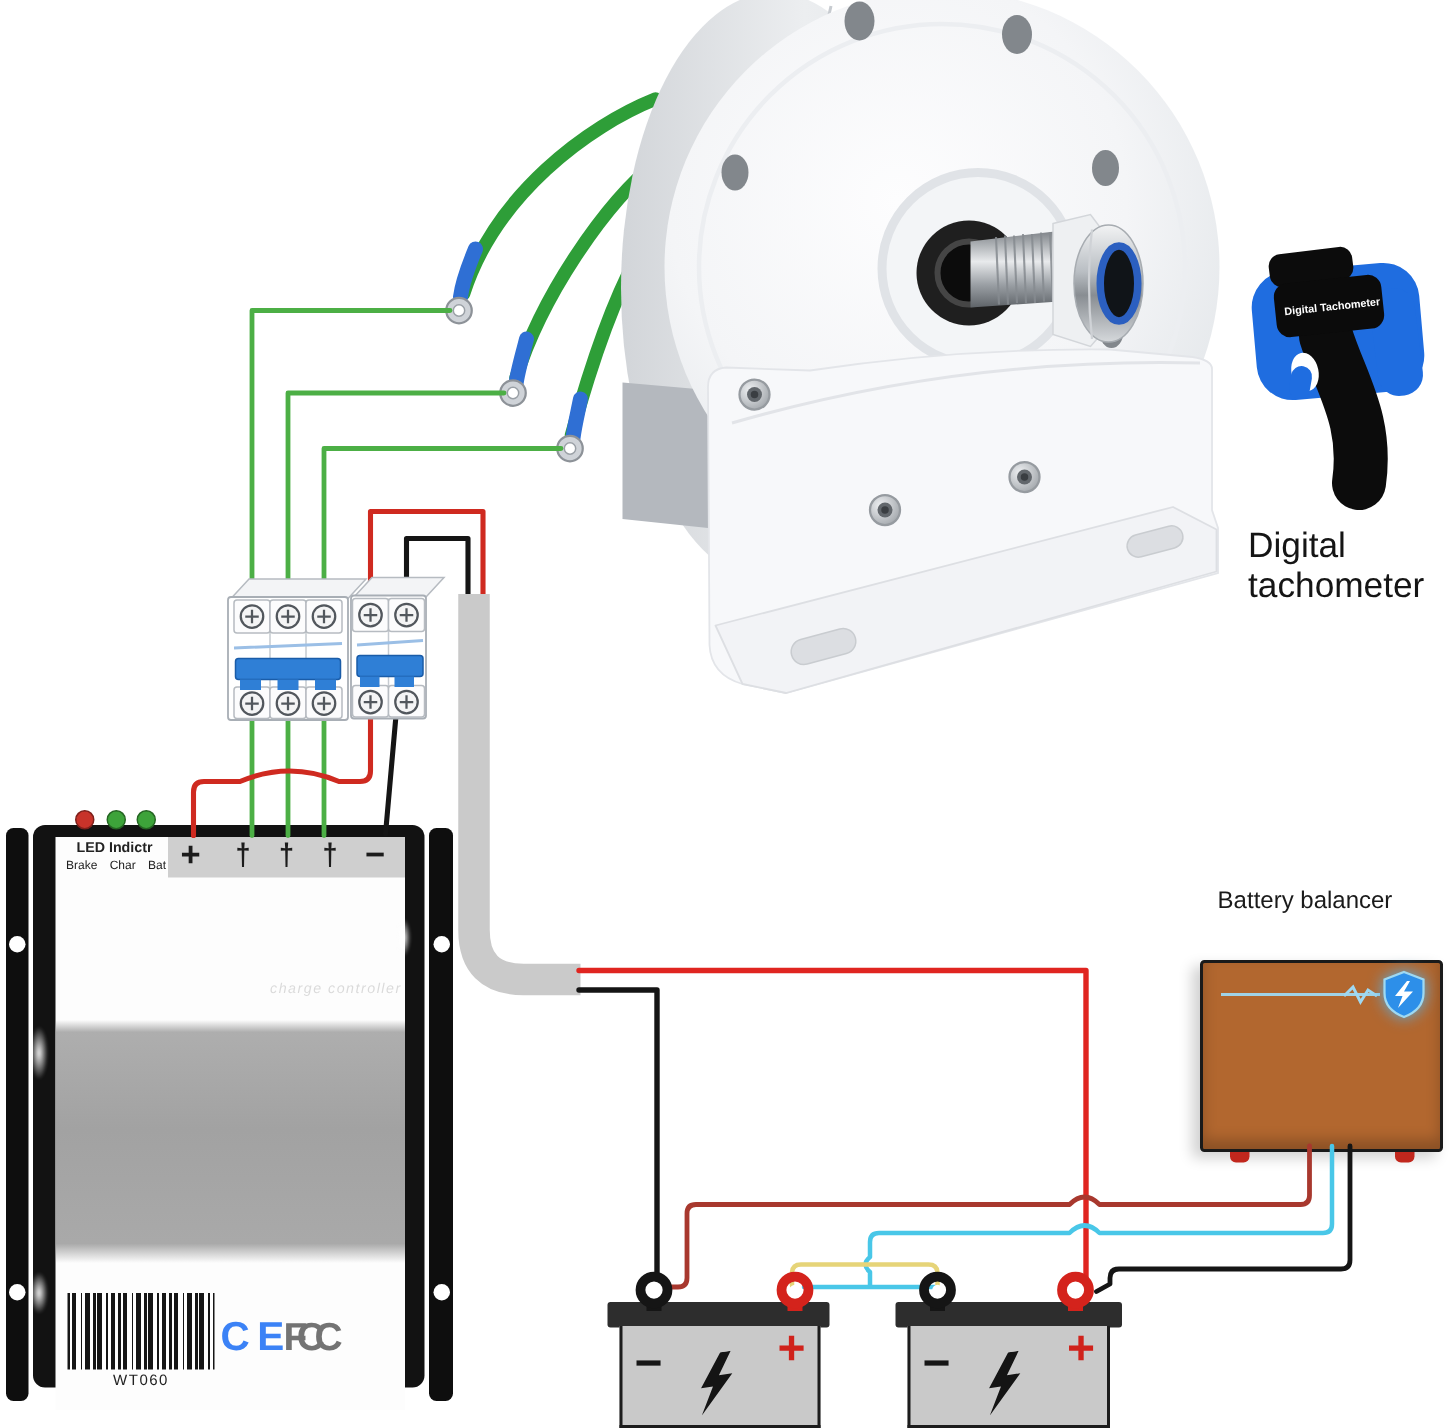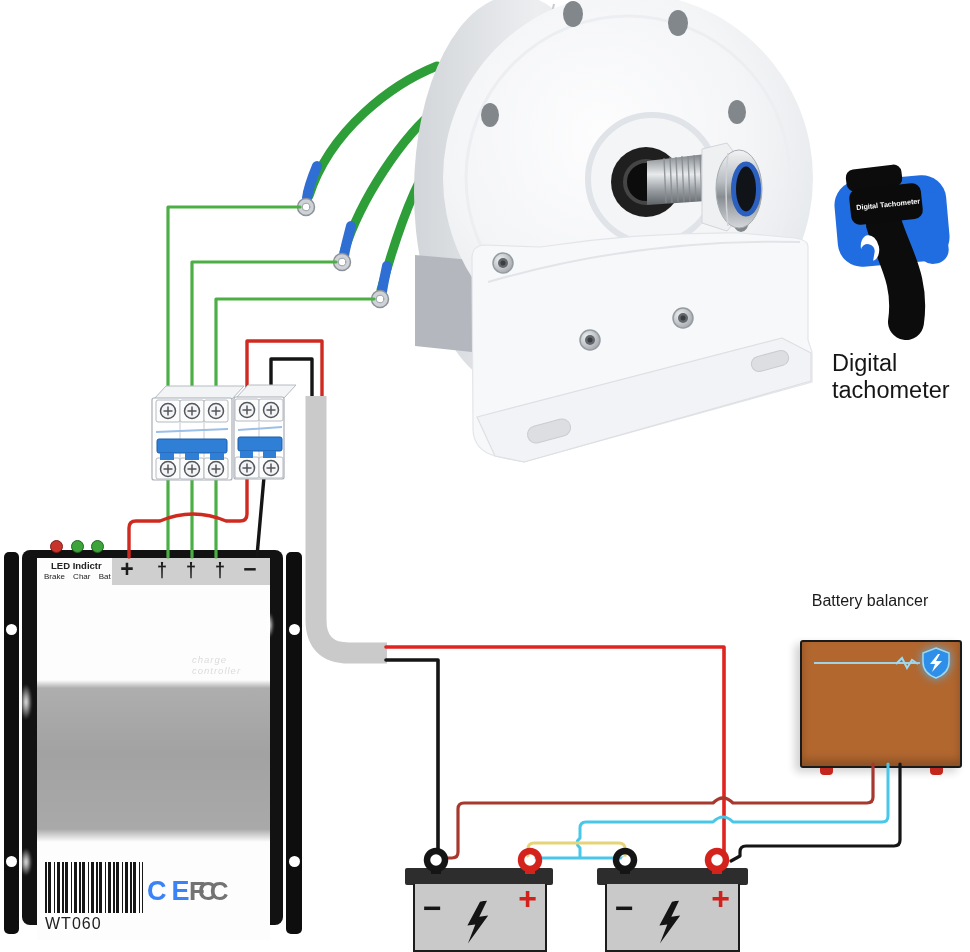--- a/index.html
+++ b/index.html
@@ -15,24 +15,24 @@
   .ctrl-body{position:absolute;left:22px;top:550px;width:261px;height:375px;background:#121212;border-radius:8px;z-index:2;}
   .ctrl-panel{position:absolute;left:15px;top:8px;width:233px;height:382px;background:#fdfdfd;}
   .ctrl-strip{position:absolute;left:75px;top:0;width:158px;height:27px;background:#cfcfcf;}
   .term{position:absolute;width:22px;text-align:center;color:#1c1c1c;font-weight:bold;}
   .term.pm{font-size:23px;top:-2px;}
   .term.tb{font-size:18px;top:2px;transform:scaleY(1.15);}
   .led{position:absolute;width:13px;height:13px;border-radius:50%;z-index:3;}
   .ctrl-shade{position:absolute;left:0;top:122px;width:233px;height:162px;
     background:linear-gradient(180deg,rgba(160,160,160,0) 0%,rgba(160,160,160,.85) 5%,#a2a2a2 45%,rgba(160,160,160,.9) 92%,rgba(160,160,160,0) 100%);}
   .watermark{position:absolute;left:143px;top:96px;font-size:9.5px;font-style:italic;
-    color:rgba(40,40,40,0.16);letter-spacing:1px;margin-left:12px;}
+    color:rgba(40,40,40,0.16);letter-spacing:1px;}
   .barcode{position:absolute;left:8px;top:304px;width:98px;height:51px;
     background:repeating-linear-gradient(90deg,#161616 0 2px,#fff 2px 3px,#161616 3px 6px,#fff 6px 9px,#161616 9px 10px,#fff 10px 12px,#161616 12px 15px,#fff 15px 17px);}
-  .model{position:absolute;left:8px;top:357px;width:98px;text-align:left;font-size:16px;
+  .model{position:absolute;left:8px;top:357px;width:98px;text-align:center;font-size:10px;
     letter-spacing:1px;color:#222;}
   .cert-ce{position:absolute;left:110px;top:318px;font-size:27px;font-weight:700;letter-spacing:5px;color:#3b82f6;}
   .cert-fcc{position:absolute;left:152px;top:318px;font-size:26px;font-weight:700;letter-spacing:-7px;color:#737373;}
   .led-title{position:absolute;left:14px;top:2px;font-size:9.5px;font-weight:bold;color:#222;}
   .led-sub{position:absolute;left:7px;top:14px;font-size:8px;color:#222;word-spacing:6px;}
   .glint{position:absolute;background:radial-gradient(ellipse at center,rgba(255,255,255,.95),rgba(255,255,255,0) 70%);
     filter:blur(1px);z-index:3;}
 
   
   .bat-cap{position:absolute;background:#2d2d2d;border-radius:2px;z-index:2;}

